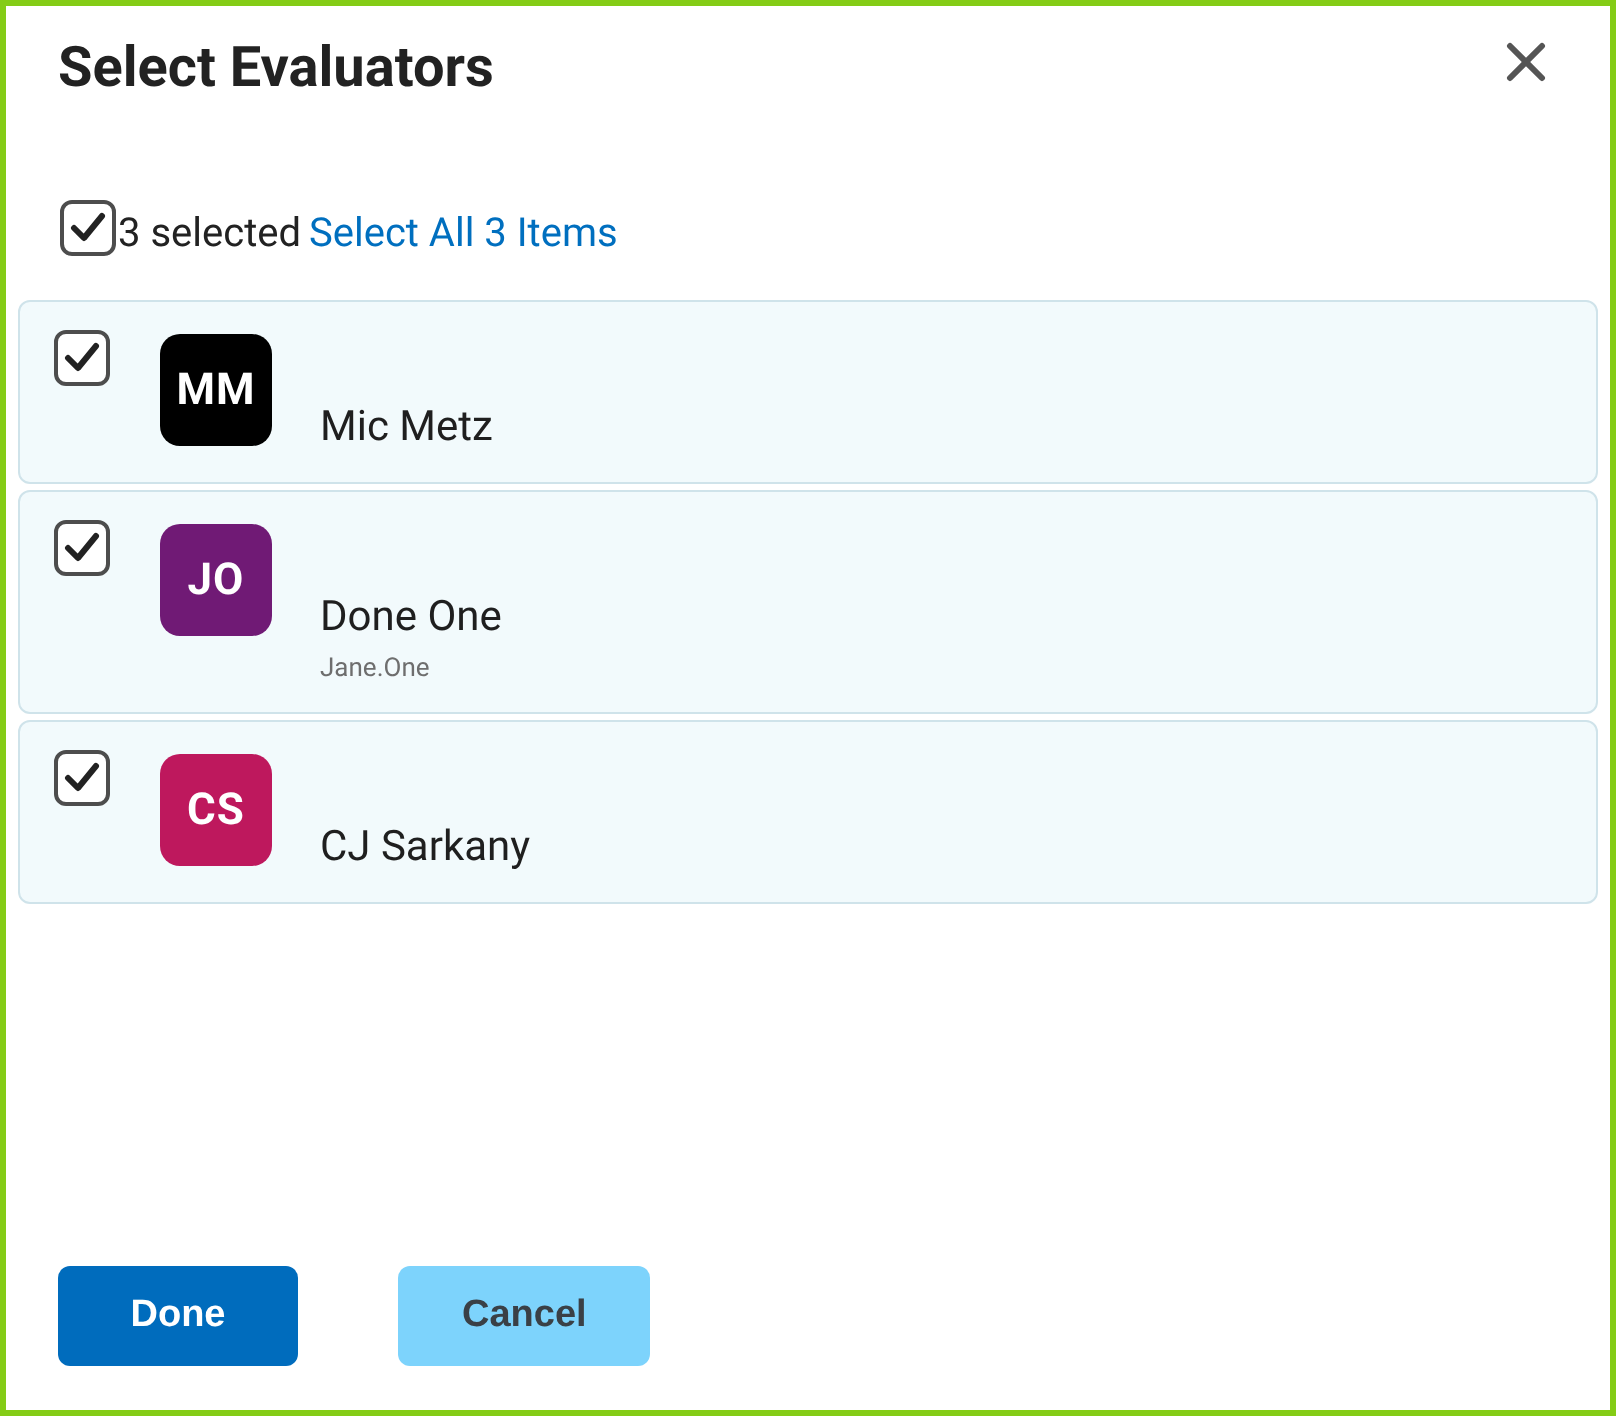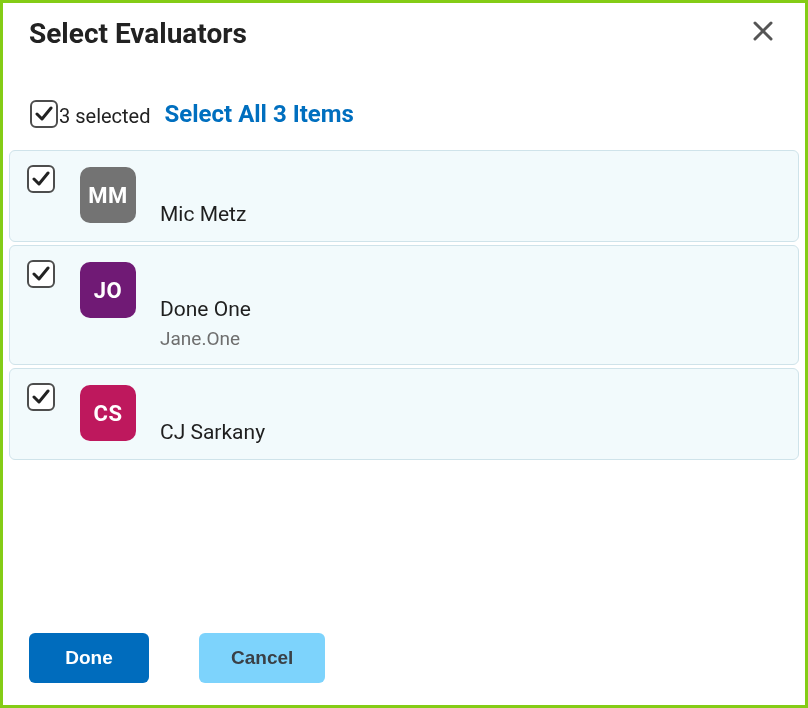--- a/index.html
+++ b/index.html
@@ -64,26 +64,26 @@
     align-items: center;
     justify-content: center;
     cursor: pointer;
   }
   .chk svg { display: block; }
   .selected-count {
     font-size: 20px;
     color: #222;
   }
   .select-all-link {
-    font-size: 24px;
-    font-weight: 700;
+    font-size: 20px;
+    font-weight: 400;
     color: #006fbf;
     text-decoration: none;
     cursor: pointer;
-    margin-left: 14px;
+    margin-left: 4px;
   }
 
   .list {
     padding: 0 6px;
   }
   .list-row {
     display: flex;
     align-items: flex-start;
     gap: 24px;
     background: #f2fafc;
@@ -118,21 +118,21 @@
     flex-direction: column;
     gap: 6px;
     padding-top: 2px;
   }
   .row-name {
     font-size: 21px;
     color: #1f1f1f;
     margin-top: 35px;
   }
   .row-sub {
-    font-size: 19px;
+    font-size: 13px;
     color: #6e6e6e;
   }
 
   .footer {
     margin-top: auto;
     padding: 0 26px 22px 26px;
     display: flex;
     gap: 28px;
   }
   .btn {
@@ -186,21 +186,21 @@
   <div class="list">
 
     <div class="list-row">
       <div class="row-check-wrap">
         <span class="chk" role="checkbox" aria-checked="true">
           <svg width="18" height="18" viewBox="0 0 18 18">
             <polyline points="2,9 7,14 16,3" fill="none" stroke="#222" stroke-width="3" stroke-linecap="round" stroke-linejoin="round"></polyline>
           </svg>
         </span>
       </div>
-      <div class="avatar" style="background:#737373">
+      <div class="avatar" style="background:#000000">
         <span>MM</span>
       </div>
       <div class="row-text">
         <span class="row-name">Mic Metz</span>
       </div>
     </div>
 
     <div class="list-row">
       <div class="row-check-wrap">
         <span class="chk" role="checkbox" aria-checked="true">

